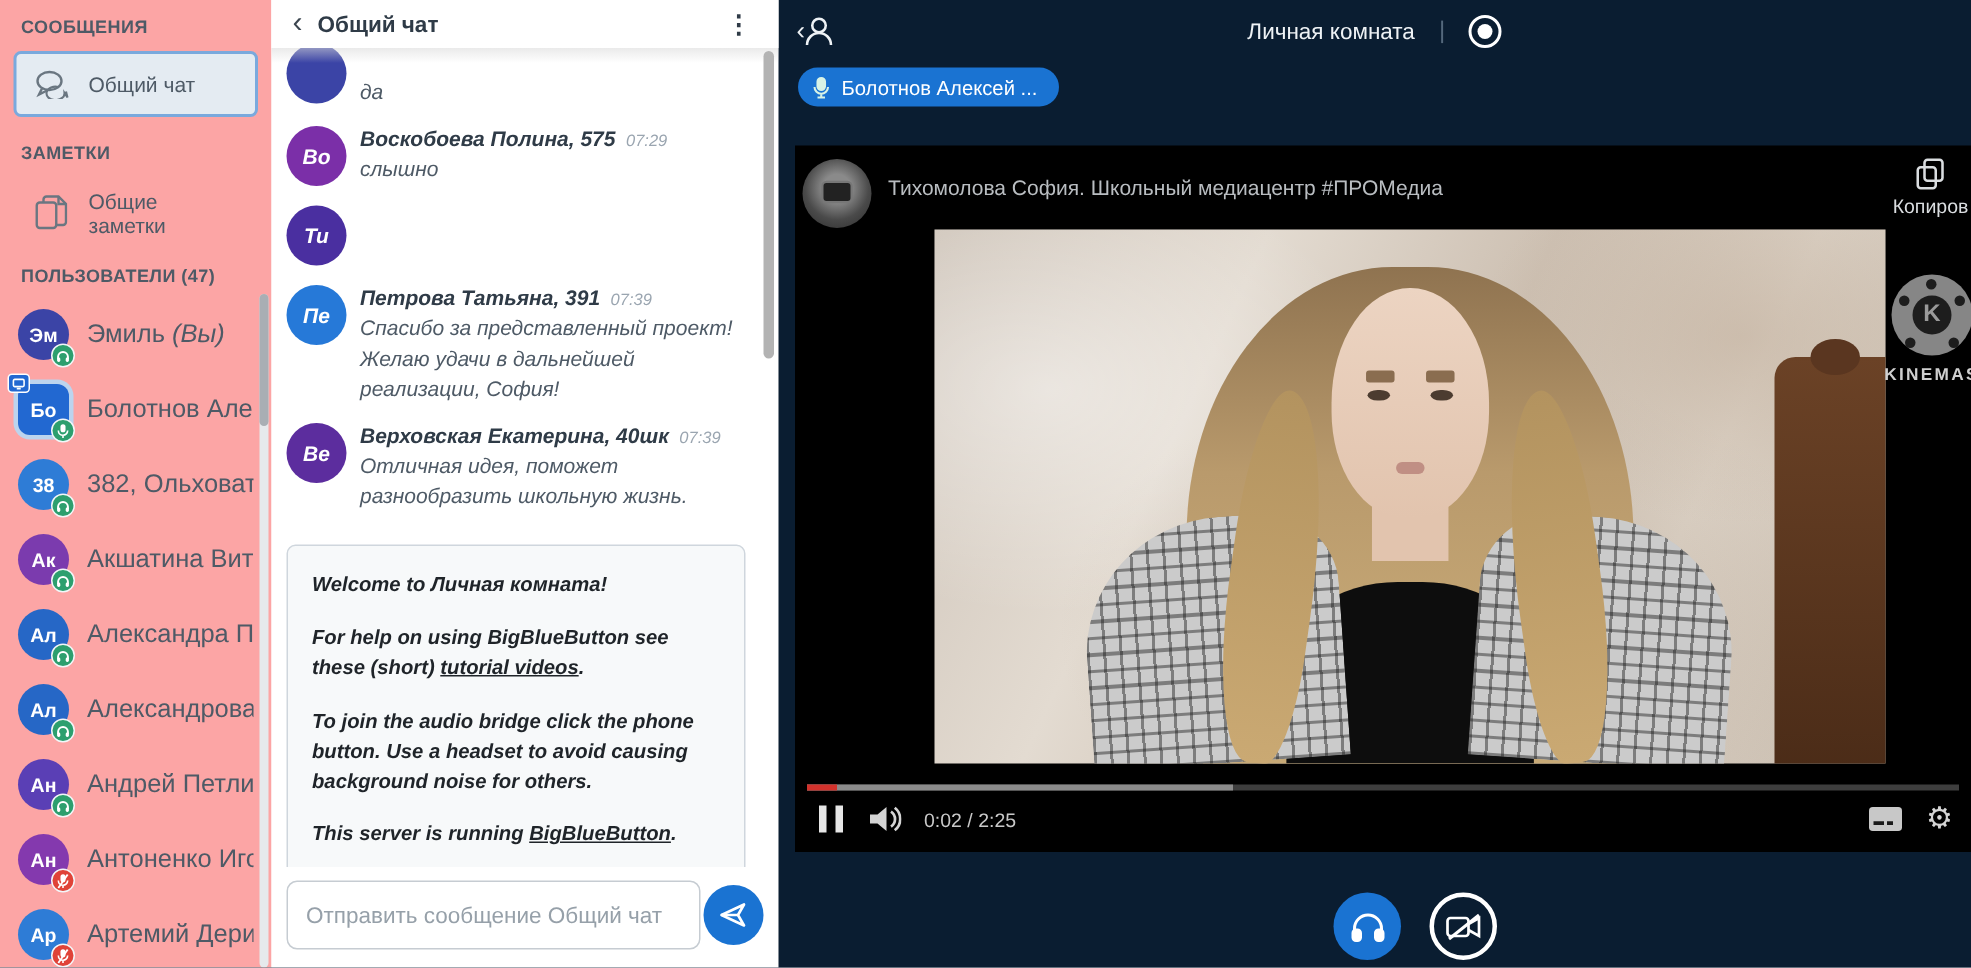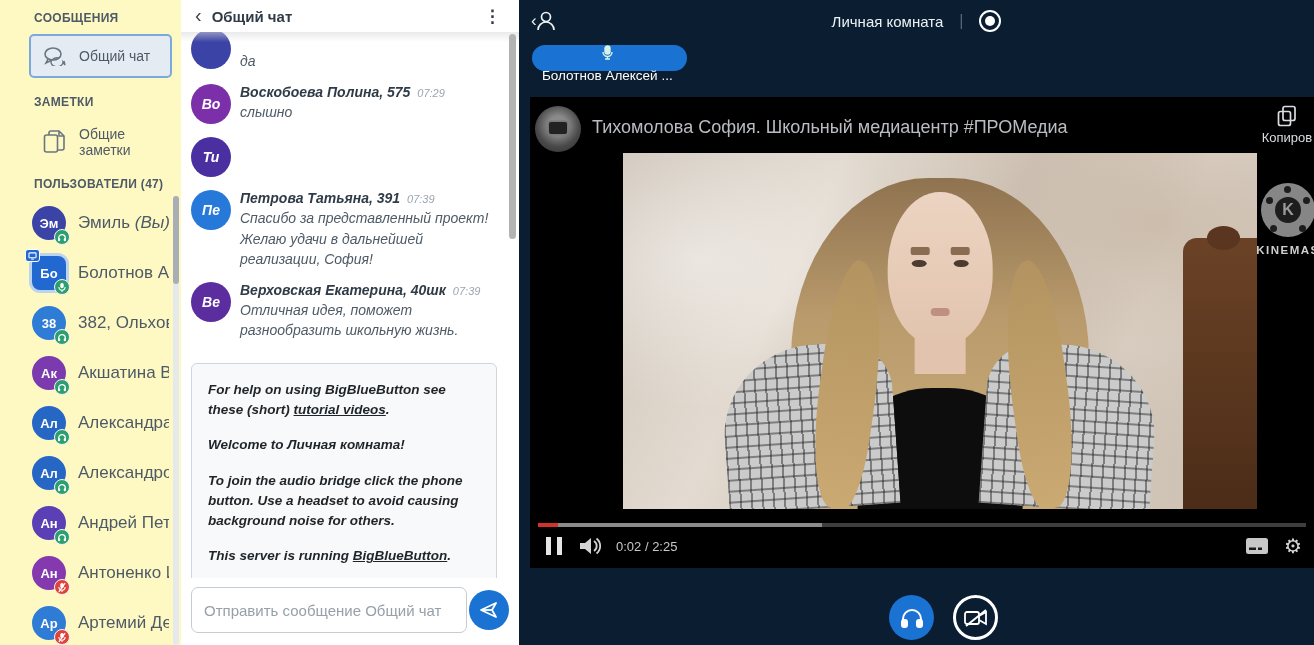--- a/index.html
+++ b/index.html
@@ -1,21 +1,21 @@
 <!DOCTYPE html>
 <html><head>
 <meta charset="utf-8">
 <style>
   * { box-sizing: border-box; margin: 0; padding: 0; }
   html,body { width:1314px; height:645px; overflow:hidden; }
   body { font-family:"Liberation Sans", sans-serif; background:#fff; }
   .app { display:flex; width:1314px; height:645px; }
 
   
-  .sidebar { width:181px; background:#fef9c3; position:relative; flex-shrink:0; overflow:hidden;padding-left:20px; }
+  .sidebar { width:181px; background:#fca5a5; position:relative; flex-shrink:0; overflow:hidden; }
   .section-label { padding:11px 14px 7px; font-size:12px; font-weight:700; color:#4e5a66; letter-spacing:.3px; }
   .chat-select { margin:2px 9px 6px; background:#e4ebf2; border:2px solid #7aa9dd; border-radius:5px;
                  height:44px; display:flex; align-items:center; gap:12px; padding:0 12px; cursor:pointer; }
   .chat-select .lbl, .notes-item .lbl { font-size:14px; color:#4e5a66; }
   .notes-item { margin:4px 9px 2px; height:44px; display:flex; align-items:center; gap:14px; padding:0 14px; cursor:pointer; }
   .user-list { position:relative; }
   .user-row { display:flex; align-items:center; gap:12px; padding:8px 12px; cursor:pointer; }
   .avatar { width:34px; height:34px; border-radius:50%; color:#fff; font-size:13px; font-weight:700;
             display:flex; align-items:center; justify-content:center; position:relative; flex-shrink:0; }
   .avatar.square { border-radius:8px; box-shadow:0 0 0 3px #bcd4ee; }
@@ -65,28 +65,28 @@
   .main { flex:1; background:#0a1d31; position:relative; overflow:hidden; }
   .topbar { position:absolute; top:0; left:0; right:0; height:42px; }
   .hide-users { position:absolute; left:12px; top:9px; display:flex; align-items:center; color:#eef2f5; cursor:pointer; }
   .hide-users .chev { font-size:17px; margin-right:-2px; }
   .room-title-wrap { position:absolute; left:0; right:0; top:0; height:42px; display:flex; align-items:center; justify-content:center; gap:16px; }
   .room-title { font-size:15px; color:#eef2f5; }
   .room-sep { color:#54687c; font-size:16px; }
   .record-btn { width:22px; height:22px; border:2px solid #fff; border-radius:50%; display:flex; align-items:center; justify-content:center; cursor:pointer; }
   .record-dot { width:10px; height:10px; background:#fff; border-radius:50%; }
   .talk-badge { position:absolute; left:13px; top:45px; height:26px; background:#1a73d2; border-radius:14px;
-                display:flex; align-items:center; gap:8px; padding:0 14px 0 10px; color:#fff; font-size:13.5px; cursor:pointer;flex-direction:column; }
+                display:flex; align-items:center; gap:8px; padding:0 14px 0 10px; color:#fff; font-size:13.5px; cursor:pointer; }
 
   
   .player { position:absolute; left:11px; right:0; top:97px; height:471px; background:#000; overflow:hidden; }
   .ch-avatar { position:absolute; left:5px; top:9px; width:46px; height:46px; border-radius:50%;
                background:radial-gradient(circle at 50% 42%, #8a8a8a 0 26%, #4a4a4a 60%, #2a2a2a 100%); }
   .ch-avatar::after { content:""; position:absolute; left:14px; top:16px; width:18px; height:12px; background:#222; border-radius:2px; box-shadow:0 0 0 1.5px #777; }
-  .vid-title { position:absolute; left:62px; top:20px; font-size:18px; color:#b9bdc1; white-space:nowrap; }
+  .vid-title { position:absolute; left:62px; top:20px; font-size:14px; color:#b9bdc1; white-space:nowrap; }
   .copy-wrap { position:absolute; right:-4px; top:8px; width:62px; text-align:center; color:#dadde0; cursor:pointer; }
   .copy-wrap .copy-lbl { font-size:13px; margin-top:3px; white-space:nowrap; }
   .kine { position:absolute; right:-14px; top:86px; width:80px; text-align:center; }
   .kine-circle { width:54px; height:54px; border-radius:50%; background:#868686; margin:0 auto; position:relative; }
   .kine-center { position:absolute; left:14px; top:14px; width:26px; height:26px; border-radius:50%; background:#1d1d1d;
                  color:#9a9a9a; font-size:16px; font-weight:700; display:flex; align-items:center; justify-content:center; }
   .kine-dot { position:absolute; width:7px; height:7px; background:#1d1d1d; border-radius:50%; }
   .kine-lbl { margin-top:7px; font-size:11.5px; letter-spacing:1.5px; color:#cfcfcf; font-weight:700; white-space:nowrap; }
 
   .video-frame { position:absolute; left:93px; top:56px; width:634px; height:356px; overflow:hidden;
@@ -303,22 +303,22 @@
             <div>
               <div class="msg-head">
                 <span class="msg-name">Верховская Екатерина, 40шк</span>
                 <span class="msg-time">07:39</span>
               </div>
               <div class="msg-text">Отличная идея, поможет разнообразить школьную жизнь.</div>
             </div>
           </div>
         </div>
       <div class="welcome">
+        <p><span>Welcome to </span><b>Личная комната</b><span>!</span></p>
         <p><span>For help on using BigBlueButton see these (short) </span><a href="#">tutorial videos</a><span>.</span></p>
-        <p><span>Welcome to </span><b>Личная комната</b><span>!</span></p>
         <p>To join the audio bridge click the phone button. Use a headset to avoid causing background noise for others.</p>
         <p><span>This server is running </span><a href="#">BigBlueButton</a><span>.</span></p>
       </div>
       <div class="chat-scroll"></div>
     </div>
     <div class="chat-input-row">
       <input class="chat-input" type="text" placeholder="Отправить сообщение Общий чат" style="">
       <button class="send-btn">
         <span>
           <svg width="20" height="18" viewBox="0 0 20 18" fill="none" stroke="#fff" stroke-width="1.8" stroke-linejoin="round">

